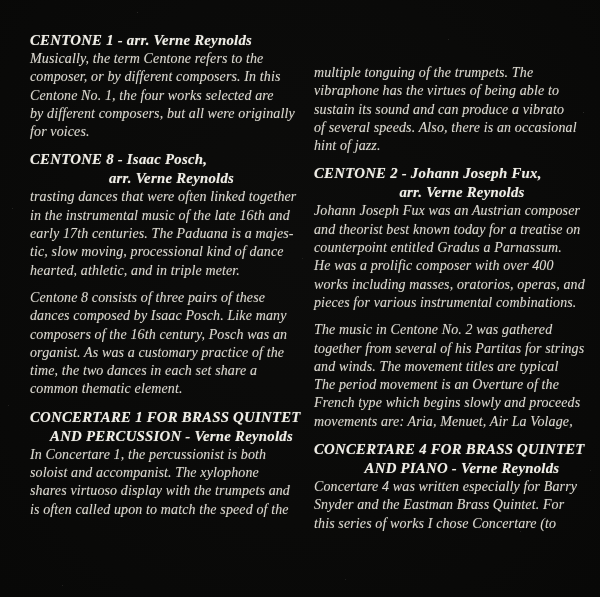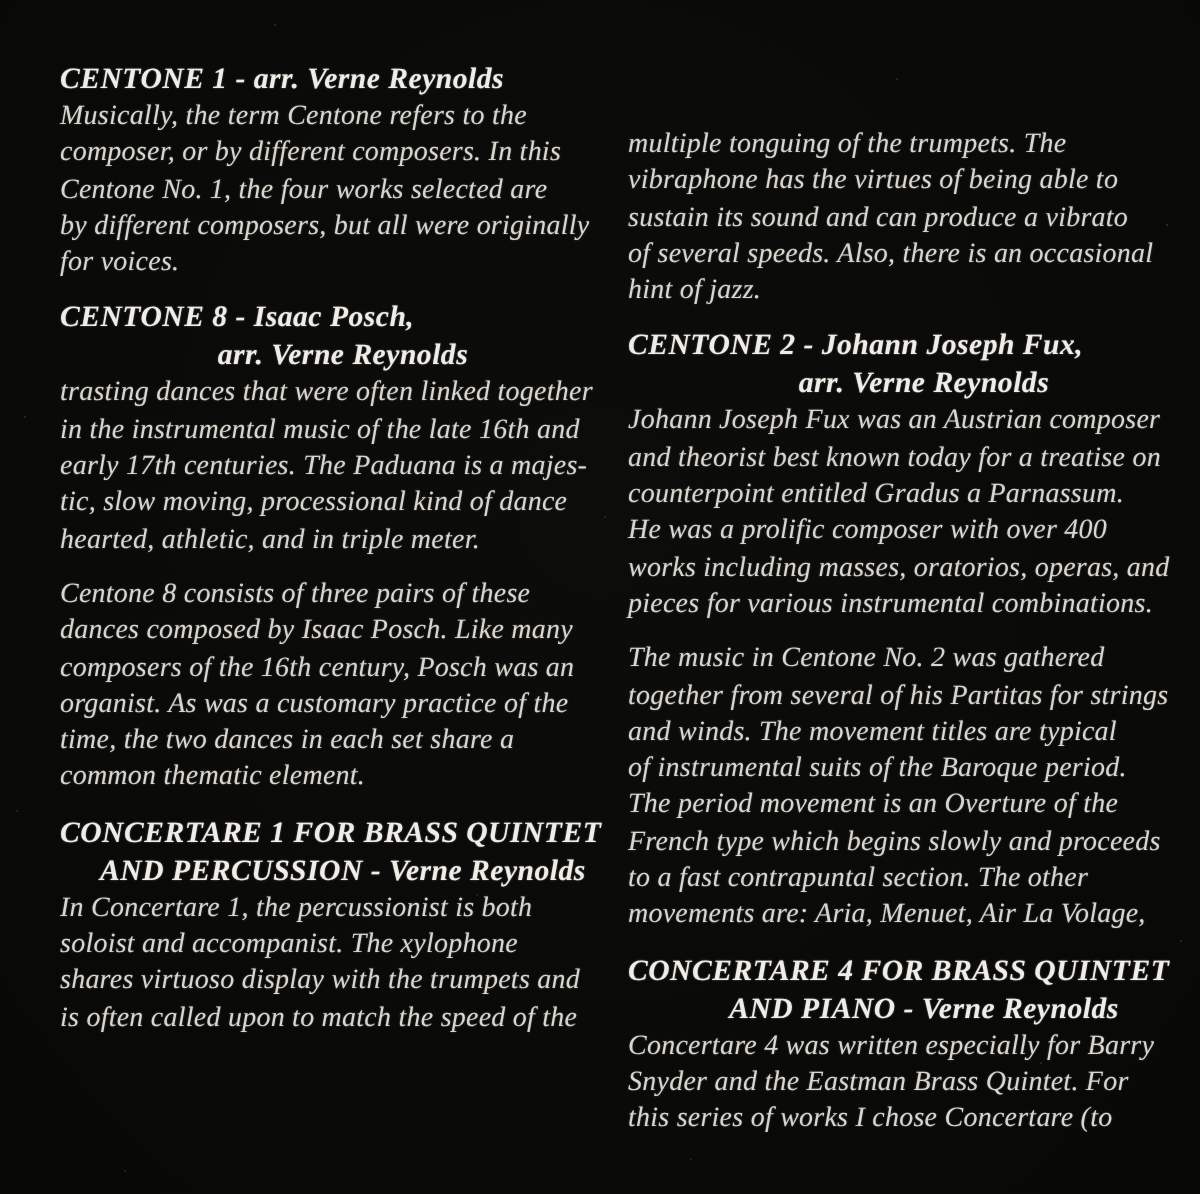--- a/index.html
+++ b/index.html
@@ -125,24 +125,22 @@
         <div class="line">and theorist best known today for a treatise on</div>
         <div class="line">counterpoint entitled Gradus a Parnassum.</div>
         <div class="line">He was a prolific composer with over 400</div>
         <div class="line">works including masses, oratorios, operas, and</div>
         <div class="line">pieces for various instrumental combinations.</div>
       </div>
       <div class="block para">
         <div class="line">The music in Centone No. 2 was gathered</div>
         <div class="line">together from several of his Partitas for strings</div>
         <div class="line">and winds. The movement titles are typical</div>
-        <div class="line">of instrumental suits of the Baroque period.</div>
         <div class="line">The period movement is an Overture of the</div>
         <div class="line">French type which begins slowly and proceeds</div>
-        <div class="line">to a fast contrapuntal section. The other</div>
         <div class="line">movements are: Aria, Menuet, Air La Volage,</div>
       </div>
       <div class="block heading">
         <div class="line">CONCERTARE 4 FOR BRASS QUINTET</div>
         <div class="line indent">AND PIANO - Verne Reynolds</div>
       </div>
       <div class="block para">
         <div class="line">Concertare 4 was written especially for Barry</div>
         <div class="line">Snyder and the Eastman Brass Quintet. For</div>
         <div class="line">this series of works I chose Concertare (to</div>

